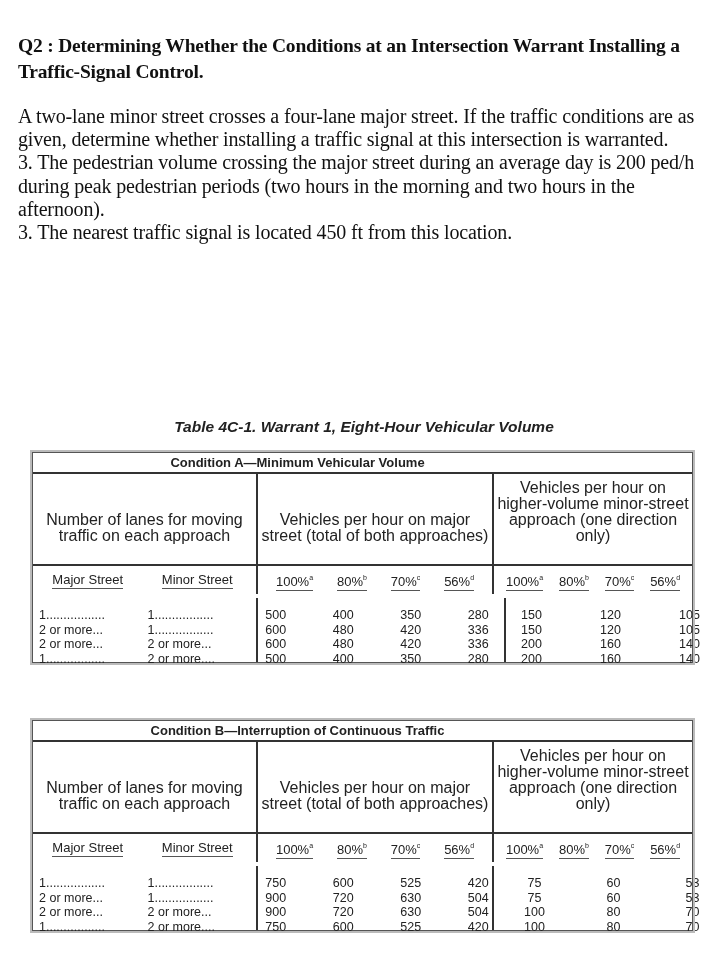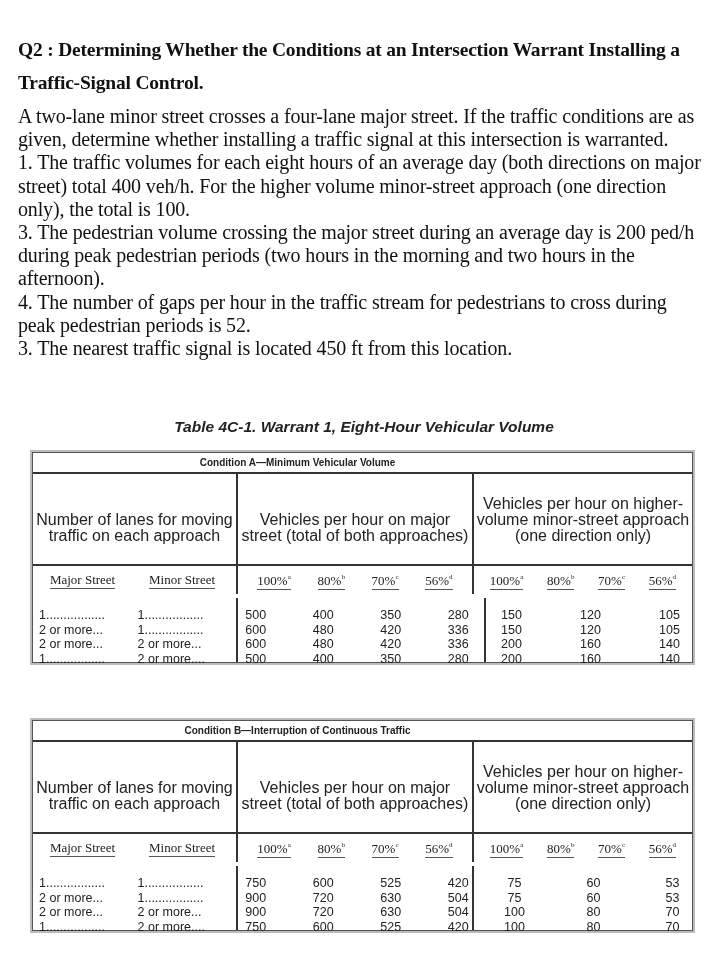--- a/index.html
+++ b/index.html
@@ -3,74 +3,72 @@
   <meta charset="utf-8">
   <style>
     html, body { margin: 0; padding: 0; background: #ffffff; }
     body {
       width: 720px; height: 960px; position: relative; overflow: hidden;
       color: #111; font-family: "Liberation Serif", serif;
     }
     .title {
       position: absolute; left: 18px; top: 33px; width: 690px;
       font-family: "Liberation Serif", serif; font-weight: bold;
-      font-size: 19.5px; line-height: 33px; letter-spacing: -0.2px;
+      font-size: 19.5px; line-height: 26px; letter-spacing: -0.2px;
     }
     .body-text {
       position: absolute; left: 18px; top: 105px; width: 690px;
       font-family: "Liberation Serif", serif; font-size: 20px;
       line-height: 23.2px; letter-spacing: -0.15px;
     }
     .body-text p { margin: 0; }
     .table-caption {
       position: absolute; left: 0; top: 418px; width: 728px; text-align: center;
       font-family: "Liberation Sans", sans-serif; font-style: italic; font-weight: bold;
       font-size: 15.5px; color: #222;
     }
     .tbl {
       position: absolute; left: 32px; width: 659px;
       border: 1px solid #555; outline: 2px solid #bbb; outline-offset: 0px;
       font-family: "Liberation Sans", sans-serif; color: #222;
       box-shadow: 0 0 0 2px #ccc;
     }
     .tbl .cond {
       height: 19px; line-height: 19px; text-align: center; font-weight: bold;
-      font-size: 10px; border-bottom: 2px solid #333; padding-right: 130px;
+      font-size: 13px; border-bottom: 2px solid #333; padding-right: 130px;
     }
     .tbl .hdr { display: flex; border-bottom: 2px solid #333; height: 90px; }
     .tbl .hdr > div {
       display: flex; align-items: flex-end; justify-content: center; text-align: center;
       font-size: 16px; line-height: 16px; padding-bottom: 20px; box-sizing: border-box;
     }
-    .c1 { width: 203px; }
+    .c1 { width: 223px; }
     .c2 { width: 236px; border-left: 2px solid #333; }
     .c3 { flex: 1; border-left: 2px solid #333; }
-    .tbl .sub { display: flex; height: 28px; font-family: Liberation Serif, serif; }
+    .tbl .sub { display: flex; height: 28px; }
     .tbl .sub > div { display: flex; align-items: center; box-sizing: border-box; font-size: 13px; }
     .u { border-bottom: 1px solid #555; padding-bottom: 1px; line-height: 15px; }
     .u sup { font-size: 7px; vertical-align: 6px; }
     .tbl .body { display: flex; height: 64px; padding-top: 4px; }
     .tbl .body > div { box-sizing: border-box; font-size: 12.5px; line-height: 14.5px; }
     .lanes { display: flex; padding-left: 6px; padding-top: 10px; }
     .lanes .col { width: 115px; }
     .nums { display: flex; padding-top: 10px; gap: 40px; }
     .nums .n { text-align: center; }
     .major .n { width: 57px; }
     .minor .n { width: 39px; }
   </style>
 </head>
 <body>
 
 <div class="title">Q2 : Determining Whether the Conditions at an Intersection Warrant Installing a Traffic-Signal Control.</div>
 
 <div class="body-text">
   <p>A two-lane minor street crosses a four-lane major street. If the traffic conditions are as given, determine whether installing a traffic signal at this intersection is warranted.</p>
-  <p>1. The traffic volumes for each eight hours of an average day (both directions on major street) total 400 veh/h. For the higher volume minor-street approach (one direction only), the total is 100.</p>
   <p>3. The pedestrian volume crossing the major street during an average day is 200  ped/h during peak pedestrian periods (two hours in the morning and two hours in the afternoon).</p>
-  <p>4. The number of gaps per hour in the traffic stream for pedestrians to cross during peak pedestrian periods is 52.</p>
   <p>3. The nearest traffic signal is located 450 ft from this location.</p>
 </div>
 
 <div class="table-caption">Table 4C-1.  Warrant 1, Eight-Hour Vehicular Volume</div>
 
 <div id="tables">
     <div class="tbl" style="top: 452px;">
       <div class="cond">Condition A—Minimum Vehicular Volume</div>
       <div class="hdr">
         <div class="c1">Number of lanes for moving traffic on each approach</div>

